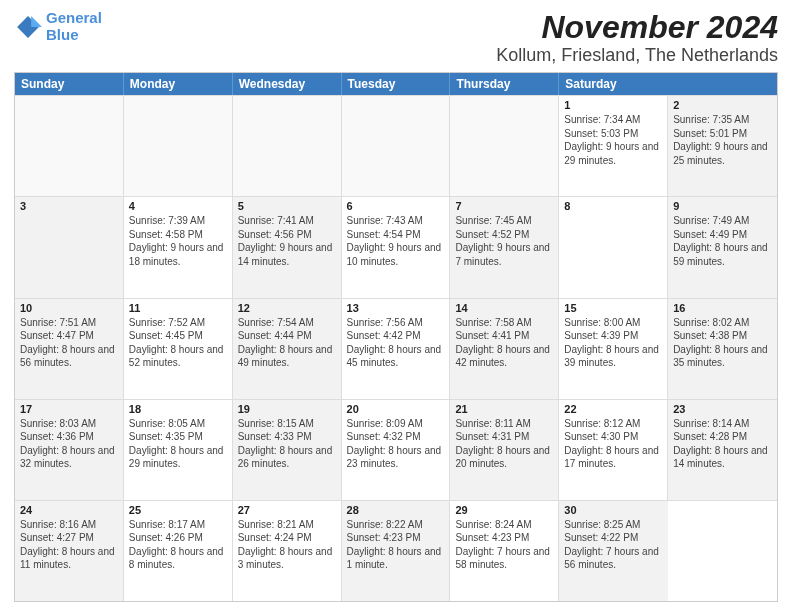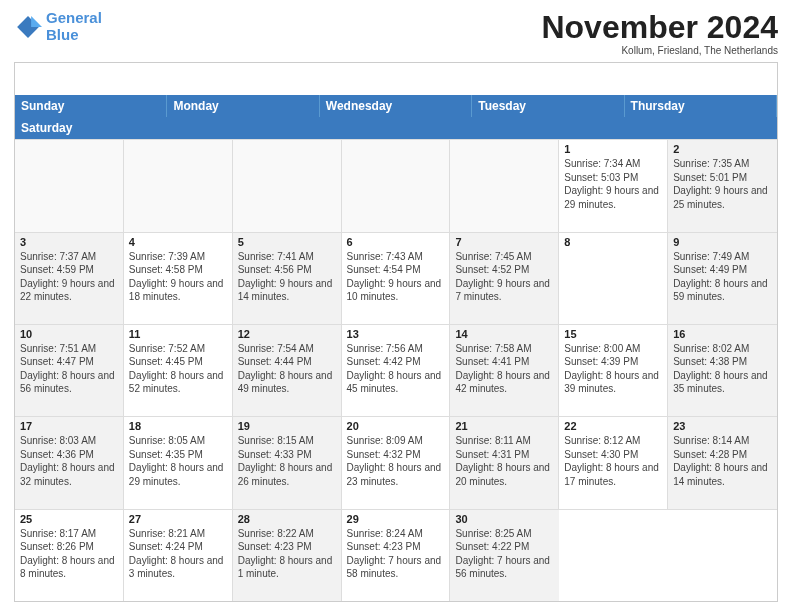--- a/index.html
+++ b/index.html
@@ -42,36 +42,36 @@
       height: 28px;
     }
     .title-block {
       text-align: right;
     }
     .month-title {
       font-size: 32px;
       font-weight: bold;
       color: #222;
       line-height: 1.1;
+      font-style: italic;
     }
     .subtitle {
-      font-size: 10px;
+      font-size: 18px;
       color: #444;
     }
     .calendar {
       flex: 1;
       display: flex;
       flex-direction: column;
       border: 1px solid #ccc;
     }
     .cal-header {
       display: grid;
-      grid-template-columns: repeat(5, 1fr);
+      grid-template-columns: repeat(7, 1fr);
       background: #3a7abf;
-      margin-top: 32px;
     }
     .cal-header-cell {
       color: #fff;
       font-size: 12px;
       font-weight: bold;
       padding: 4px 6px;
       border-right: 1px solid #5a9ad0;
     }
     .cal-header-cell:last-child { border-right: none; }
     .cal-body {
@@ -156,23 +156,20 @@
           <div class="cal-cell shaded">
             <div class="day-num">2</div>
             <div class="day-info">Sunrise: 7:35 AM
 Sunset: 5:01 PM
 Daylight: 9 hours and 25 minutes.</div>
           </div>
         </div>
         <div class="cal-row">
           <div class="cal-cell shaded">
             <div class="day-num">3</div>
-            <div class="day-info">Sunrise: 7:37 AM
-Sunset: 4:59 PM
-Daylight: 9 hours and 22 minutes.</div>
           </div>
           <div class="cal-cell">
             <div class="day-num">4</div>
             <div class="day-info">Sunrise: 7:39 AM
 Sunset: 4:58 PM
 Daylight: 9 hours and 18 minutes.</div>
           </div>
           <div class="cal-cell shaded">
             <div class="day-num">5</div>
             <div class="day-info">Sunrise: 7:41 AM
@@ -283,24 +280,30 @@
 Daylight: 8 hours and 17 minutes.</div>
           </div>
           <div class="cal-cell shaded">
             <div class="day-num">23</div>
             <div class="day-info">Sunrise: 8:14 AM
 Sunset: 4:28 PM
 Daylight: 8 hours and 14 minutes.</div>
           </div>
         </div>
         <div class="cal-row">
+          <div class="cal-cell shaded">
+            <div class="day-num">24</div>
+            <div class="day-info">Sunrise: 8:16 AM
+Sunset: 4:27 PM
+Daylight: 8 hours and 11 minutes.</div>
+          </div>
           <div class="cal-cell">
             <div class="day-num">25</div>
             <div class="day-info">Sunrise: 8:17 AM
-Sunset: 8:26 PM
+Sunset: 4:26 PM
 Daylight: 8 hours and 8 minutes.</div>
           </div>
           <div class="cal-cell">
             <div class="day-num">27</div>
             <div class="day-info">Sunrise: 8:21 AM
 Sunset: 4:24 PM
 Daylight: 8 hours and 3 minutes.</div>
           </div>
           <div class="cal-cell shaded">
             <div class="day-num">28</div>

